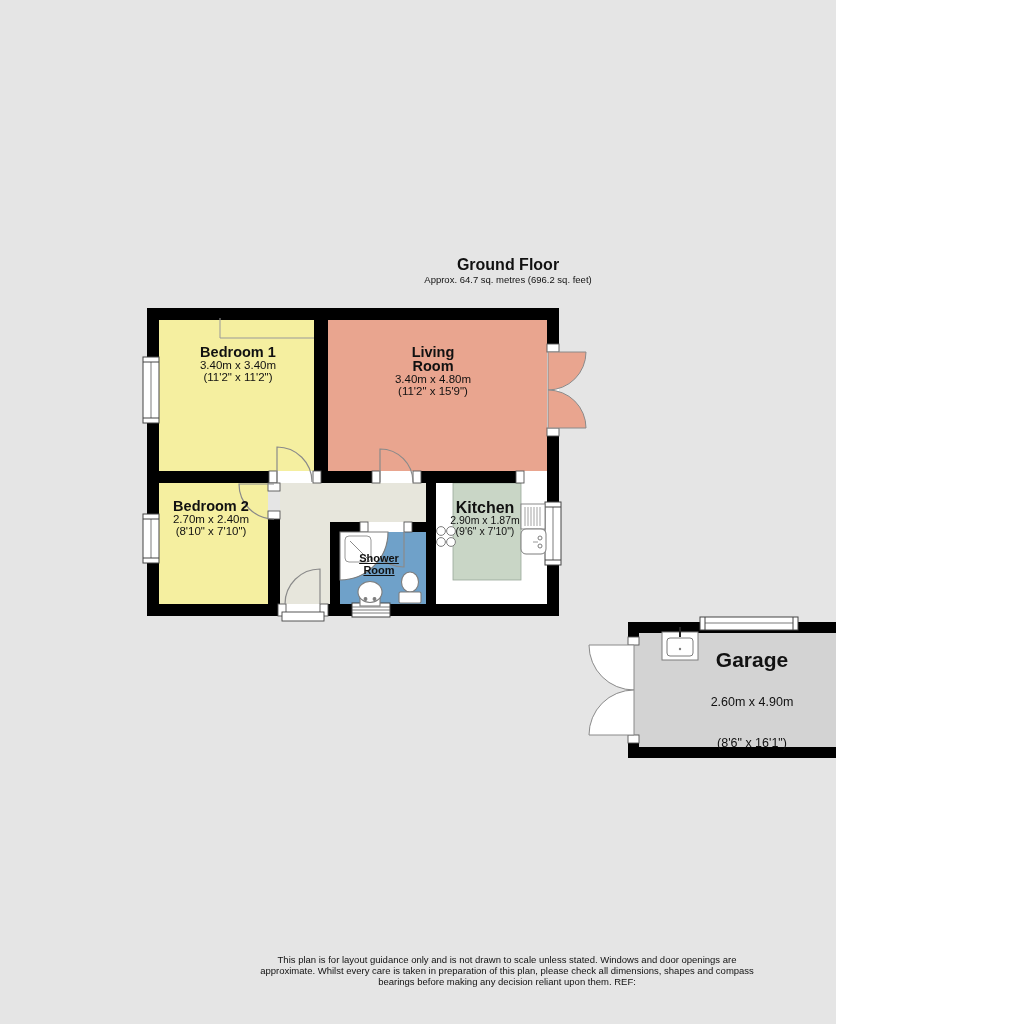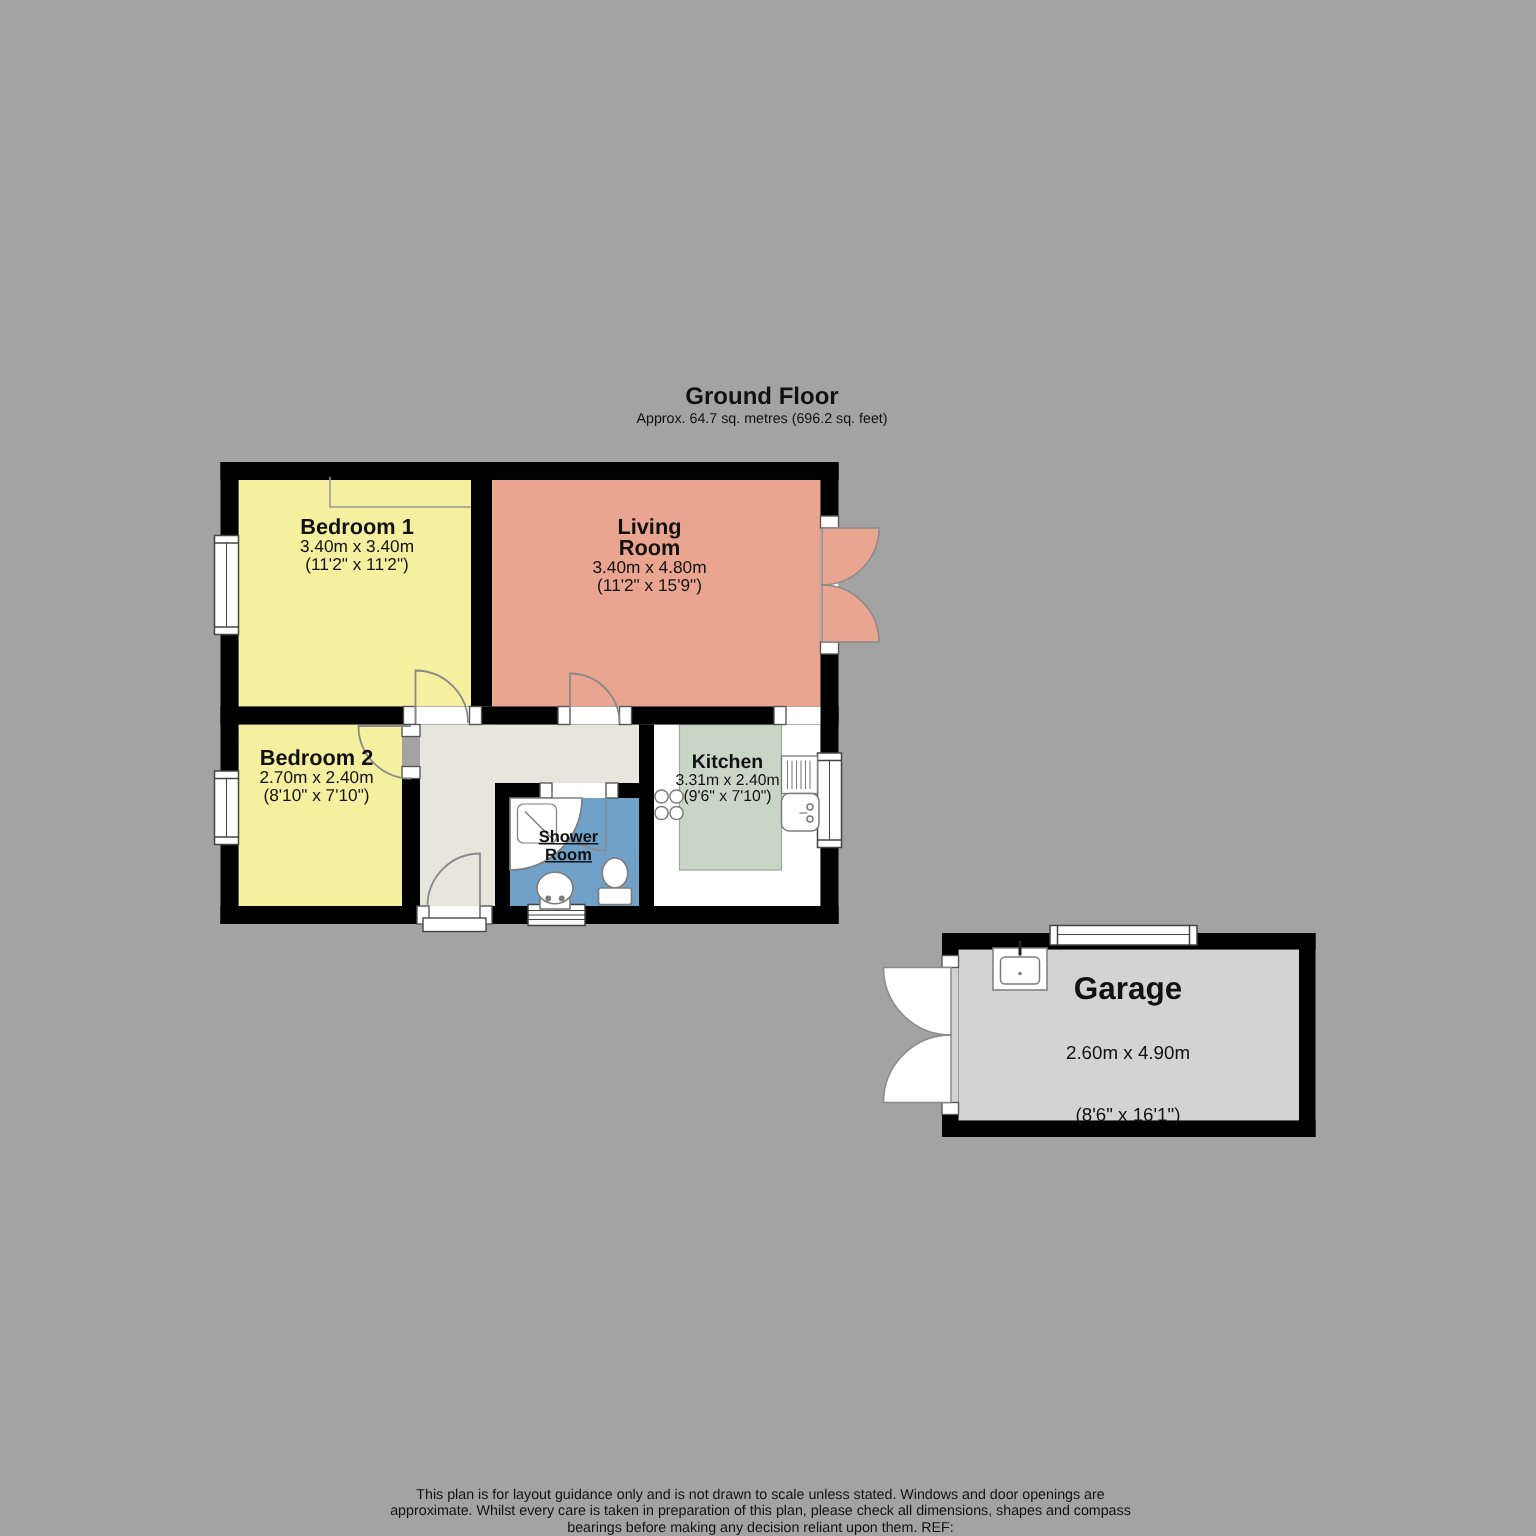--- a/index.html
+++ b/index.html
@@ -1,22 +1,22 @@
 <!DOCTYPE html>
 <html><head>
 <meta charset="utf-8">
 <style>
   html,body{margin:0;padding:0;background:#fff;}
-  .page{position:relative;width:1024px;height:1024px;background:#a3a3a3;overflow:hidden;
+  .page{position:relative;width:836px;height:1024px;background:#e5e5e5;overflow:hidden;
         font-family:"Liberation Sans",sans-serif;color:#111;}
   svg{position:absolute;left:0;top:0;}
   .lbl{position:absolute;transform:translateX(-50%);text-align:center;line-height:1.1;}
   .room-name{font-weight:bold;font-size:14.5px;line-height:14px;}
   .room-dim{font-size:11.5px;line-height:12px;}
-  .lbl.kitchen .room-name{font-size:13px;}
+  .lbl.kitchen .room-name{font-size:16px;}
   .lbl.kitchen .room-dim{font-size:10.5px;line-height:11px;}
   .lbl.shower .room-name{font-size:11px;line-height:11.5px;}
   .lbl.garage .room-name{font-size:21px;line-height:16px;text-align:center;}
   .lbl.garage .room-dim{font-size:12.5px;line-height:13px;margin-top:28px;}
   .title{font-weight:bold;font-size:16px;}
   .subtitle{font-size:9.5px;}
   .total{font-size:15px;}
   .disclaimer{font-size:9.5px;line-height:10.8px;white-space:nowrap;}
   .address{font-weight:bold;font-size:18.5px;}
 </style>
@@ -195,35 +195,35 @@
   </div>
 
   <div class="lbl" style="left:211px;top:499px;">
     <div class="room-name" style="white-space:nowrap;">Bedroom 2</div>
     <div class="room-dim" style="white-space:nowrap;">2.70m x 2.40m</div>
     <div class="room-dim" style="white-space:nowrap;">(8'10" x 7'10")</div>
   </div>
 
   <div class="lbl kitchen" style="left:485px;top:501px;">
     <div class="room-name">Kitchen</div>
-    <div class="room-dim" style="white-space:nowrap;">3.31m x 2.40m</div>
+    <div class="room-dim" style="white-space:nowrap;">2.90m x 1.87m</div>
     <div class="room-dim" style="white-space:nowrap;">(9'6" x 7'10")</div>
   </div>
 
   <div class="lbl shower" style="left:379px;top:549px;">
     <div class="room-name" style="width:46px;margin:4px auto;text-decoration:underline;">Shower Room</div>
   </div>
 
   <div class="lbl garage" style="left:752px;top:652px;">
     <div class="room-name">Garage</div>
     <div class="room-dim" style="white-space:nowrap;">2.60m x 4.90m</div>
     <div class="room-dim" style="white-space:nowrap;">(8'6" x 16'1")</div>
   </div>
 
 
-  <div class="lbl" style="left:507px;top:955px;margin-top:37px;">
+  <div class="lbl" style="left:507px;top:955px;">
     <div class="disclaimer">This plan is for layout guidance only and is not drawn to scale unless stated. Windows and door openings are</div>
     <div class="disclaimer">approximate. Whilst every care is taken in preparation of this plan, please check all dimensions, shapes and compass</div>
     <div class="disclaimer">bearings before making any decision reliant upon them. REF:</div>
   </div>
 
   <div class="lbl address" style="left:507px;top:1024px;white-space:nowrap;">52 Mount Drive, Leyburn</div>
 </div>
 
 </body></html>

